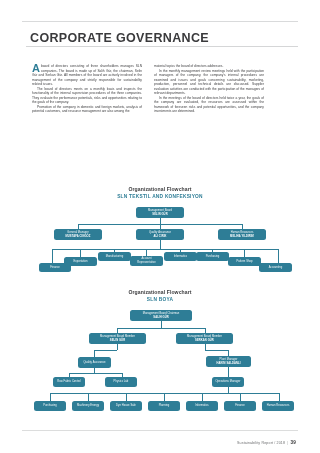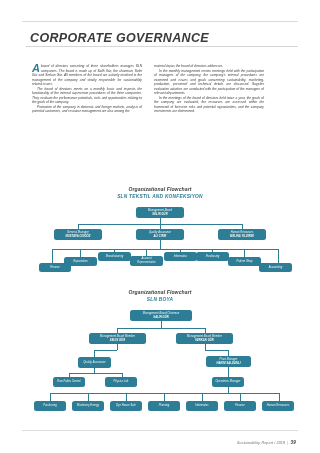--- a/index.html
+++ b/index.html
@@ -4,21 +4,21 @@
 <style>
   html,body{margin:0;padding:0;}
   body{
     width:320px;height:453px;
     background:#ffffff;
     font-family:"Liberation Sans", sans-serif;
     color:#2b2b2b;
     overflow:hidden;
     position:relative;
   }
-  .page{position:absolute;inset:0;background:#fff;font-style:italic;}
+  .page{position:absolute;inset:0;background:#fff;}
 
   
   .top-rule{position:absolute;left:22px;right:22px;top:21px;height:1px;background:#d9dadb;}
 
   
   .title-wrap{position:absolute;left:24px;top:28px;right:22px;height:20px;}
   .page-title{
     font-size:12.5px;letter-spacing:.35px;font-weight:600;color:#3a3a3c;
     display:inline-block;padding:0 4px 0 6px;line-height:16px;
   }

